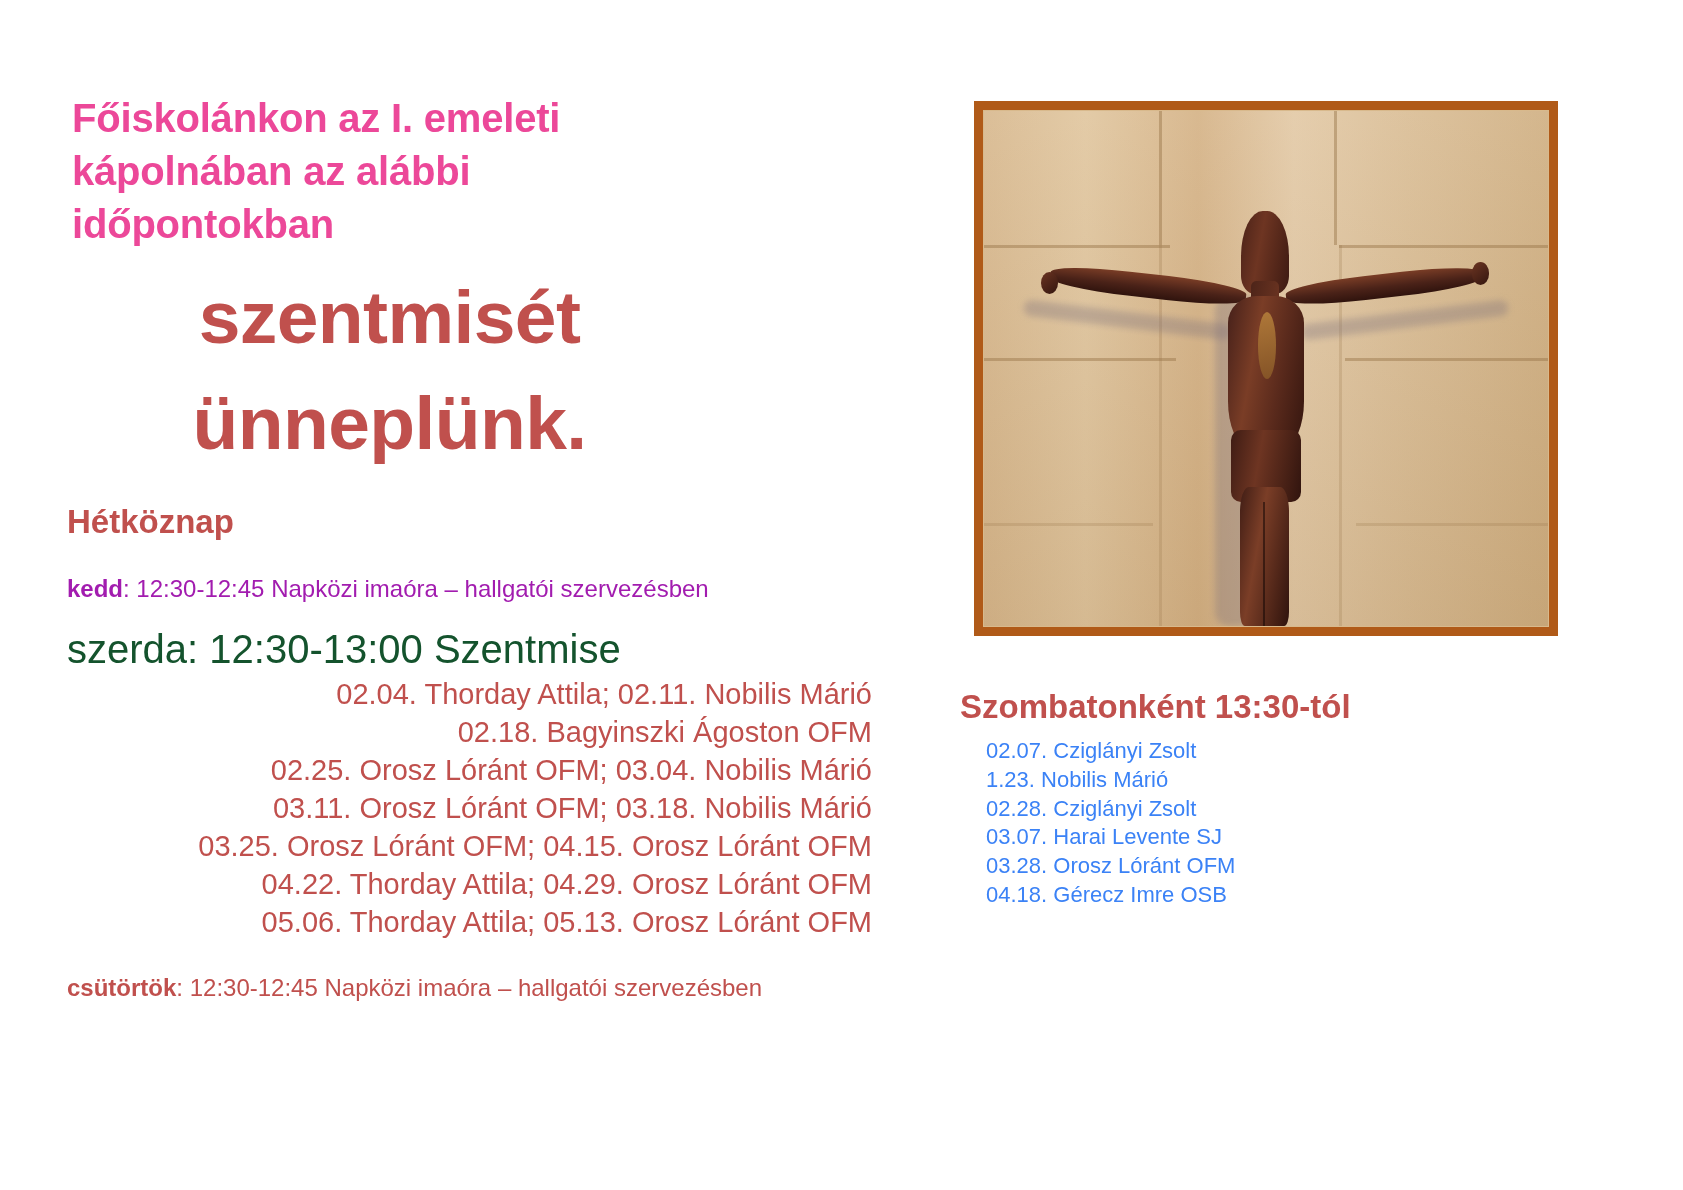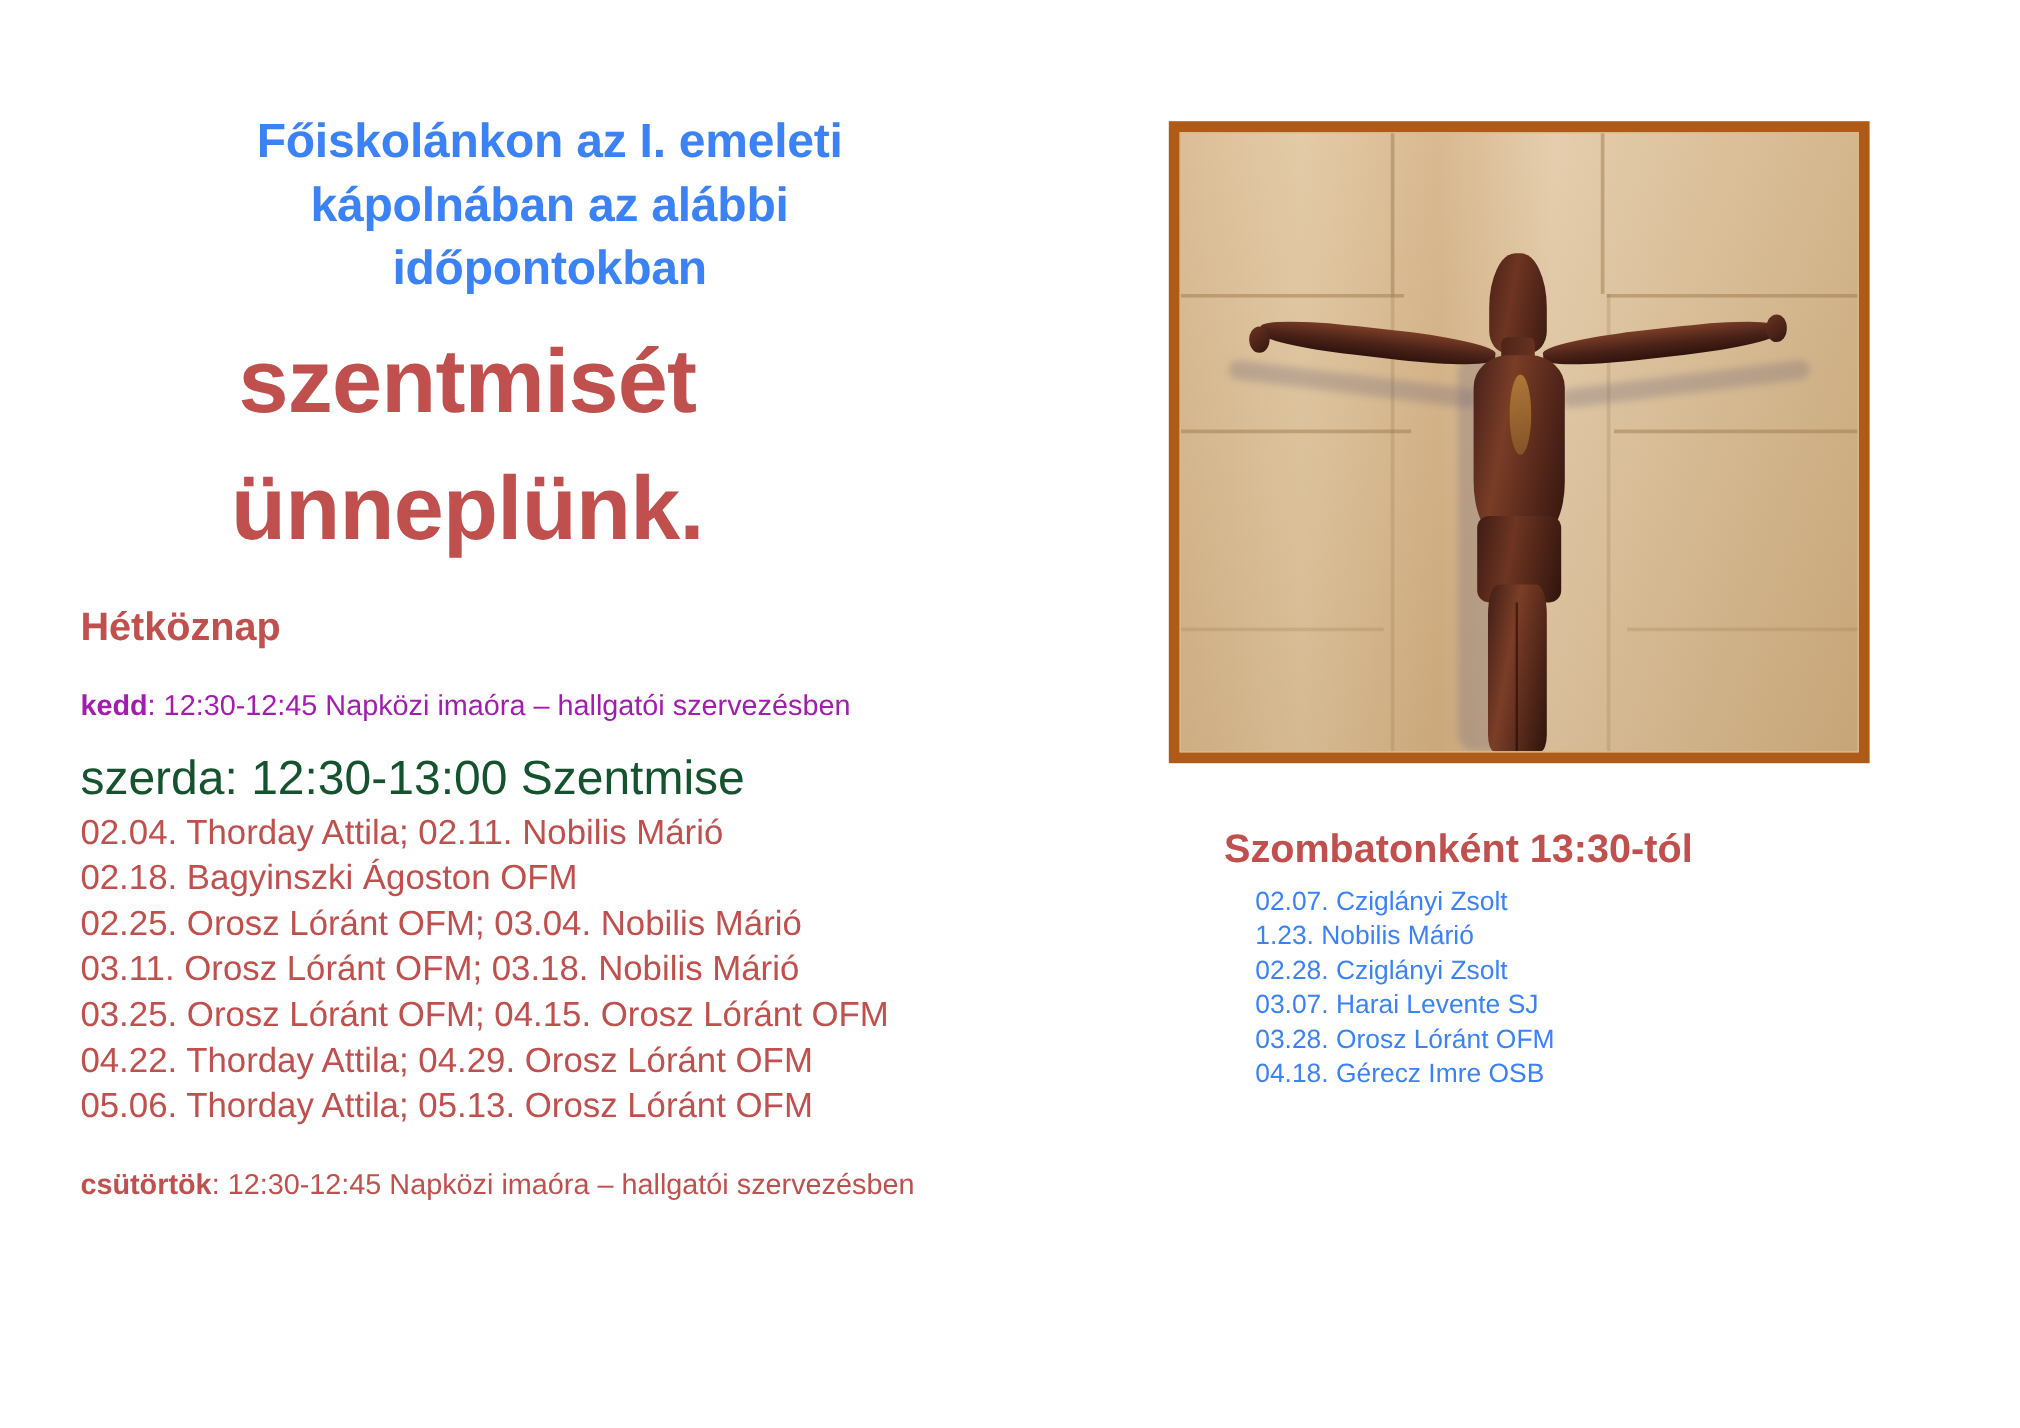--- a/index.html
+++ b/index.html
@@ -18,22 +18,22 @@
 
   
   .left-col {
     position:absolute;
     left:62px;
     top:92px;
     width:810px;
   }
 
   .intro {
-    text-align:center;
-    color:#3b82f6;
+    text-align:left;
+    color:#ec4899;
     font-weight:bold;
     font-size:40px;
     line-height:1.32;
     letter-spacing:-0.2px;
     padding:0 28px 0 10px;
   }
 
   .big-line {
     text-align:center;
     color:#C0504D;
@@ -69,20 +69,21 @@
     font-size:40px;
     margin-top:24px;
     margin-left:5px;
     white-space:nowrap;
   }
 
   .sched-list {
     list-style:none;
     margin-top:4px;
     margin-left:5px;
+    text-align:right;
   }
   .sched-list li {
     color:#C0504D;
     font-size:29px;
     line-height:1.31;
     white-space:nowrap;
   }
 
   .thu-row {
     color:#C0504D;
@@ -198,21 +199,21 @@
     position:absolute; width:3.1%; height:4.4%;
     background:linear-gradient(140deg,#6b3422,#34160f);
     border-radius:50%;
   }
   .hand-left  { left:10.1%; top:31.2%; }
   .hand-right { left:86.5%; top:29.4%; }
 
   
   .sat-block {
     position:absolute;
-    left:1020px;
+    left:960px;
     top:688px;
     width:620px;
   }
   .sat-head {
     color:#C0504D;
     font-weight:bold;
     font-size:33px;
     white-space:nowrap;
   }
   .sat-list {

